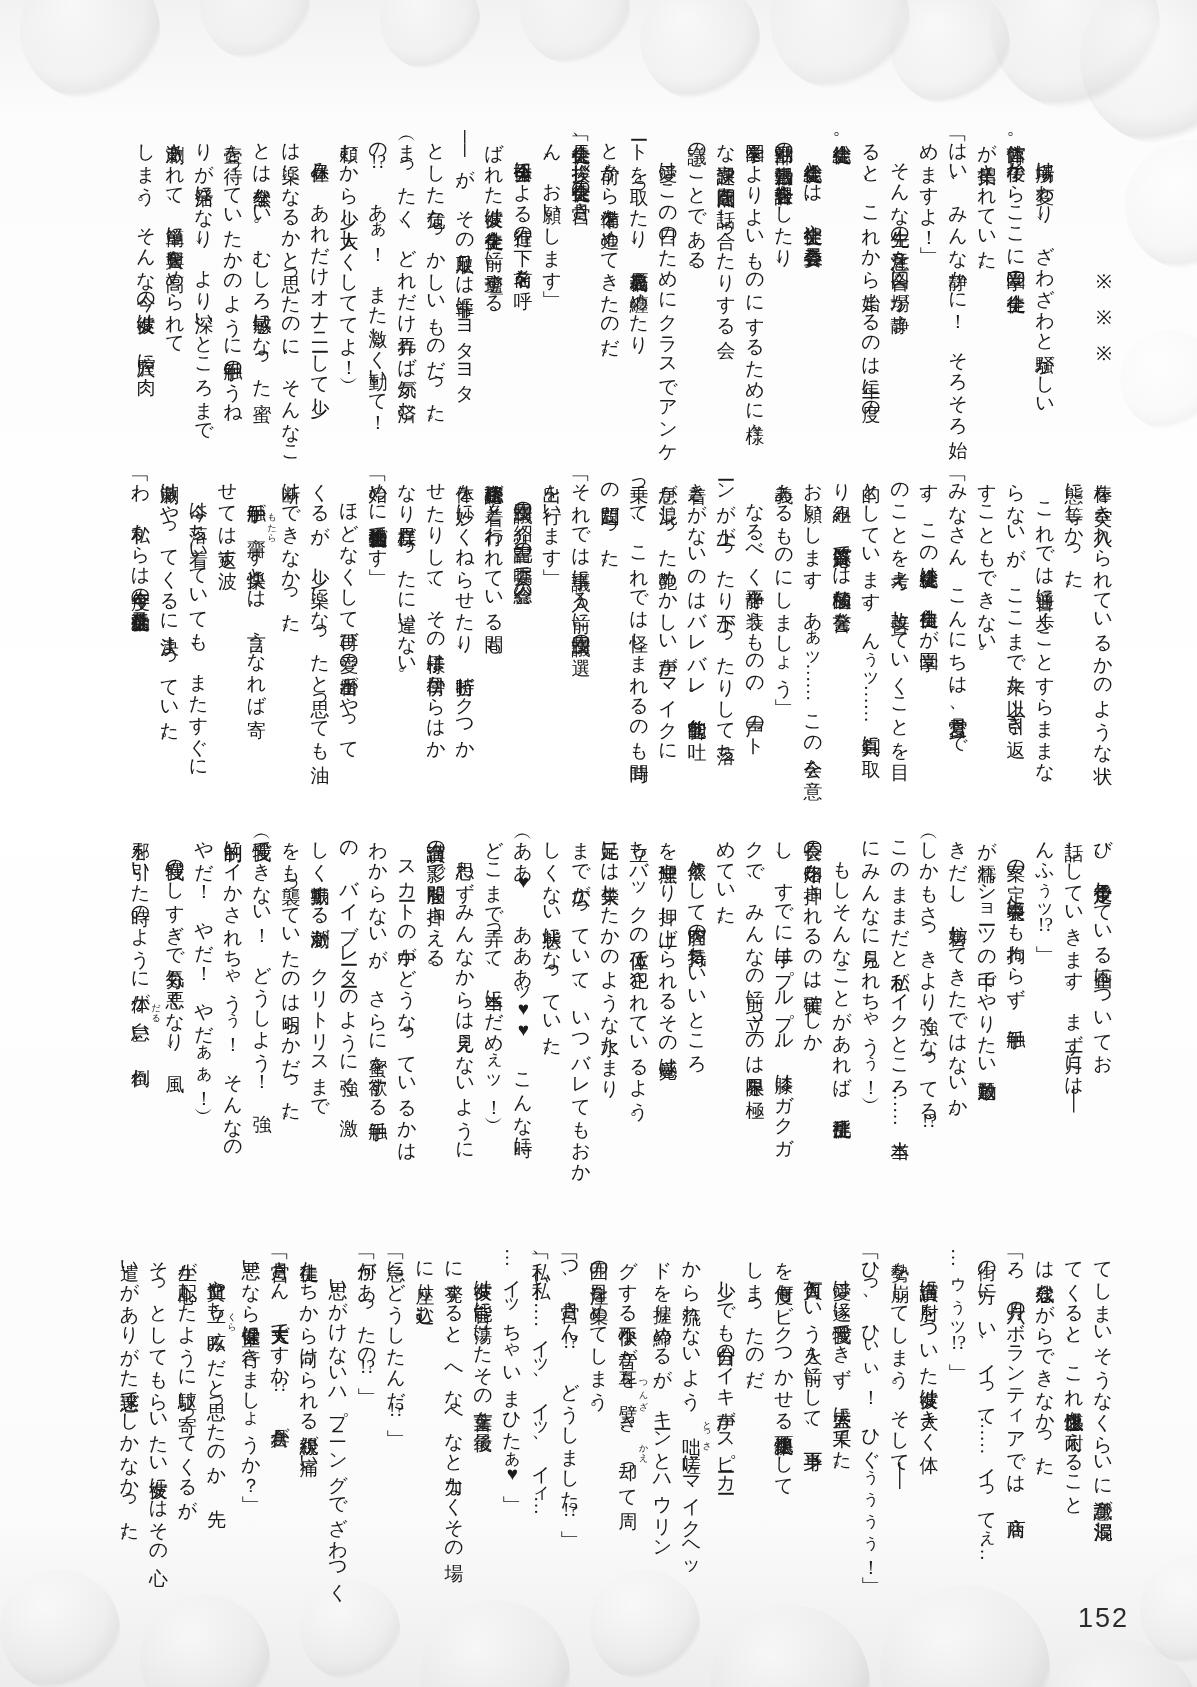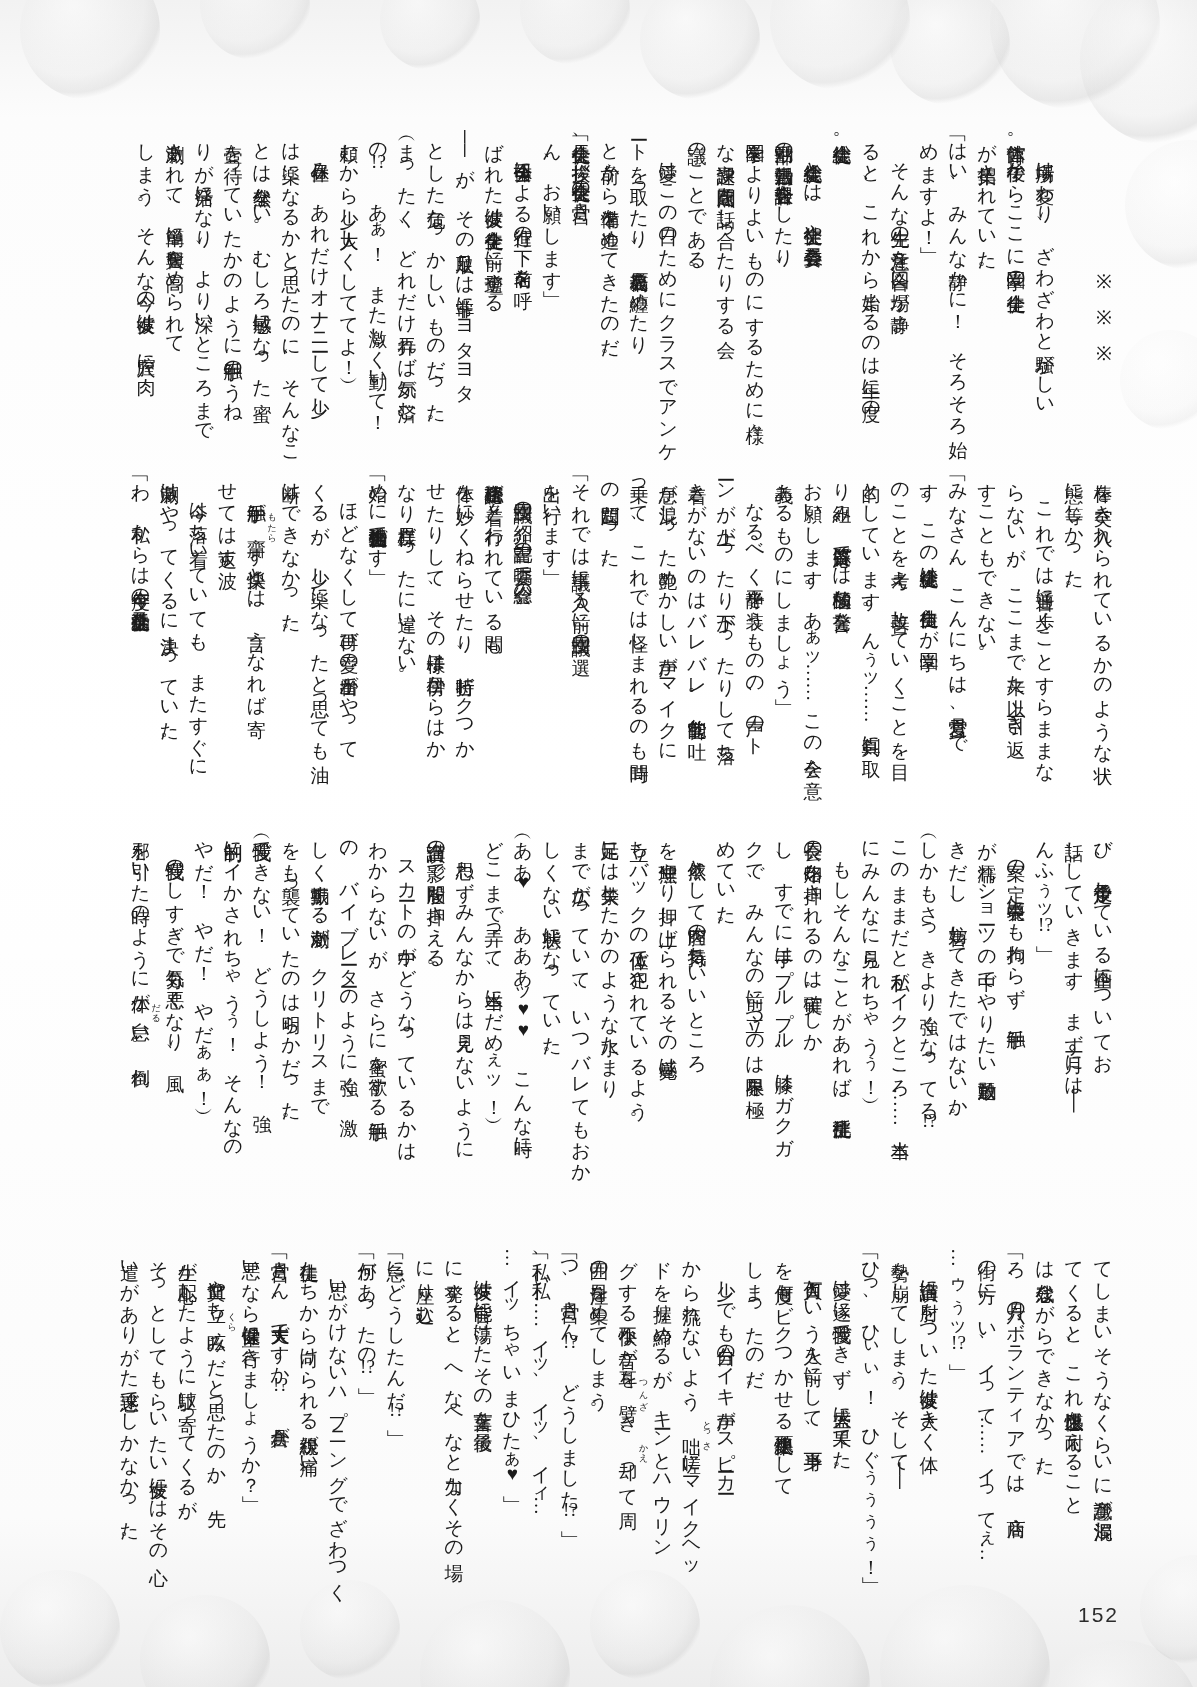--- a/index.html
+++ b/index.html
@@ -31,21 +31,21 @@
   .band-2{top:470px;height:360px;}
   .band-3{top:828px;height:362px;}
   .band-4{top:1248px;height:360px;}
   .tline{margin:0;white-space:nowrap;}
   .marker{padding-top:138px;letter-spacing:10px;}
   .tcy{text-combine-upright:all;}
   ruby rt{font-size:9px;letter-spacing:0;}
   .page-number{
     position:absolute;left:1078px;top:1603px;
     font-family:"Liberation Sans","DejaVu Sans",sans-serif;
-    font-size:21px;color:#2b2b2b;letter-spacing:2px;
+    font-size:27px;color:#2b2b2b;letter-spacing:2px;
   }
 </style>
 </head>
 <body>
 
 <div class="page">
 
   <div>
     <div class="bubble" style="left:20px;top:-40px;width:140px;height:140px;opacity:.5"></div>
     <div class="bubble" style="left:200px;top:-50px;width:110px;height:110px;opacity:.4"></div>

